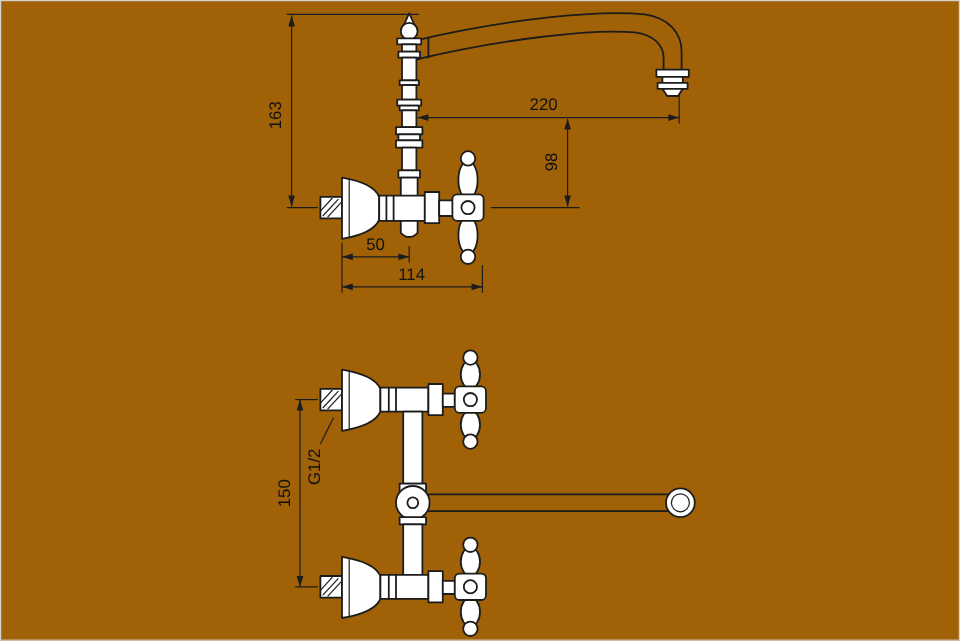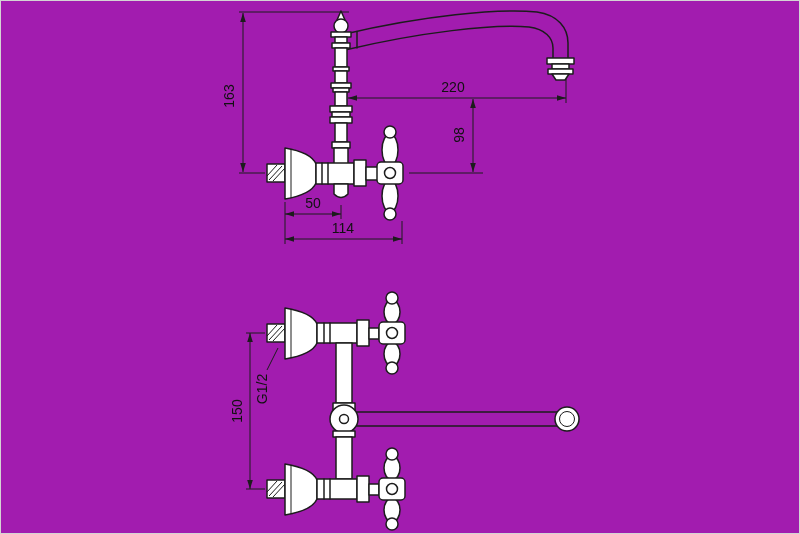--- a/index.html
+++ b/index.html
@@ -1,19 +1,19 @@
 <!DOCTYPE html>
 <html><head>
 <meta charset="utf-8">
 <style>
   * { margin: 0; padding: 0; box-sizing: border-box; }
   html, body { width: 800px; height: 534px; background: #ffffff; overflow: hidden; }
   .canvas {
     width: 800px; height: 534px;
-    background: #a21caf;
+    background: #a16207;
     border: 1px solid #d4d4d4;
     position: relative;
     font-family: "Liberation Sans", sans-serif;
   }
   svg { display: block; }
   .shape { fill: #ffffff; stroke: #1c1c1c; stroke-width: 1.5; stroke-linejoin: round; }
   .ln    { fill: none;    stroke: #1c1c1c; stroke-width: 1.5; stroke-linecap: round; stroke-linejoin: round; }
   .thin  { fill: none;    stroke: #1c1c1c; stroke-width: 1; }
   .dim   { fill: none;    stroke: #1c1c1c; stroke-width: 1; }
   .dimtext { font-family: "Liberation Sans", sans-serif; font-size: 14px; fill: #111111; }

